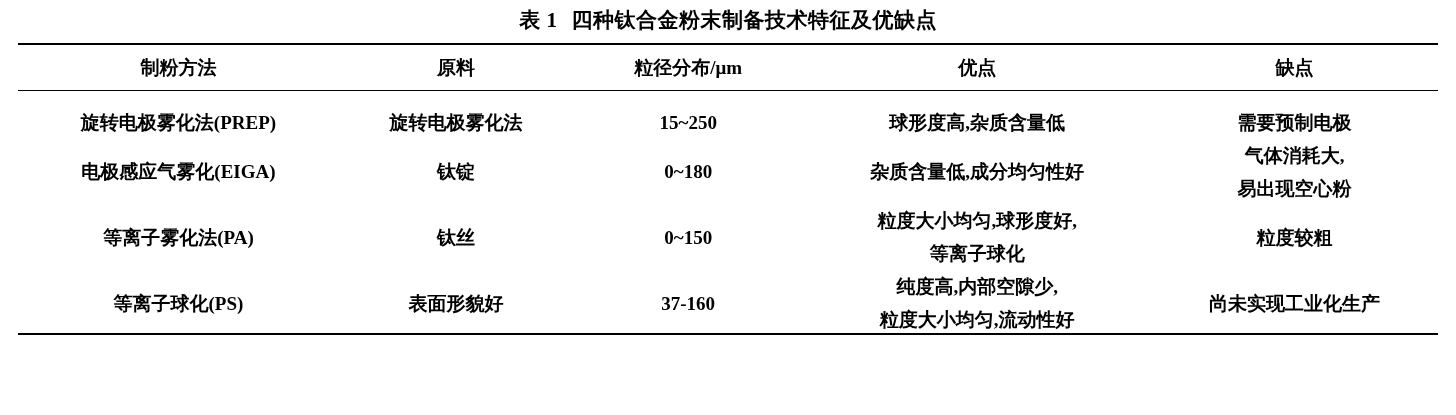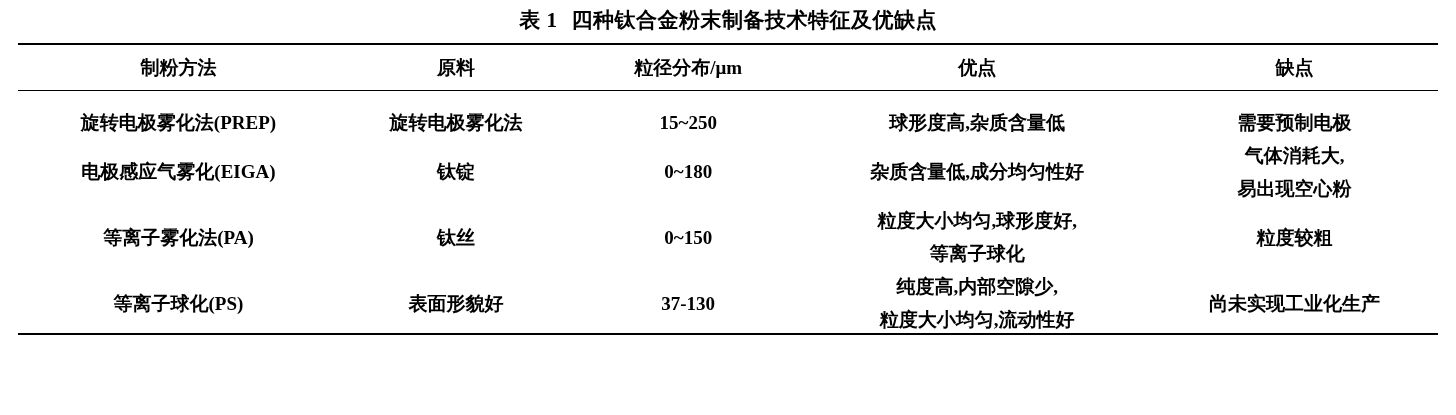--- a/index.html
+++ b/index.html
@@ -155,21 +155,21 @@
         </td>
       </tr>
       <tr>
         <td>
           <span class="cell-line">等离子球化(PS)</span>
         </td>
         <td>
           <span class="cell-line">表面形貌好</span>
         </td>
         <td>
-          <span class="cell-line">37-130</span>
+          <span class="cell-line">37-160</span>
         </td>
         <td>
           <span class="cell-line">纯度高,内部空隙少,</span>
           <span class="cell-line">粒度大小均匀,流动性好</span>
         </td>
         <td>
           <span class="cell-line">尚未实现工业化生产</span>
         </td>
       </tr>
     </tbody>

